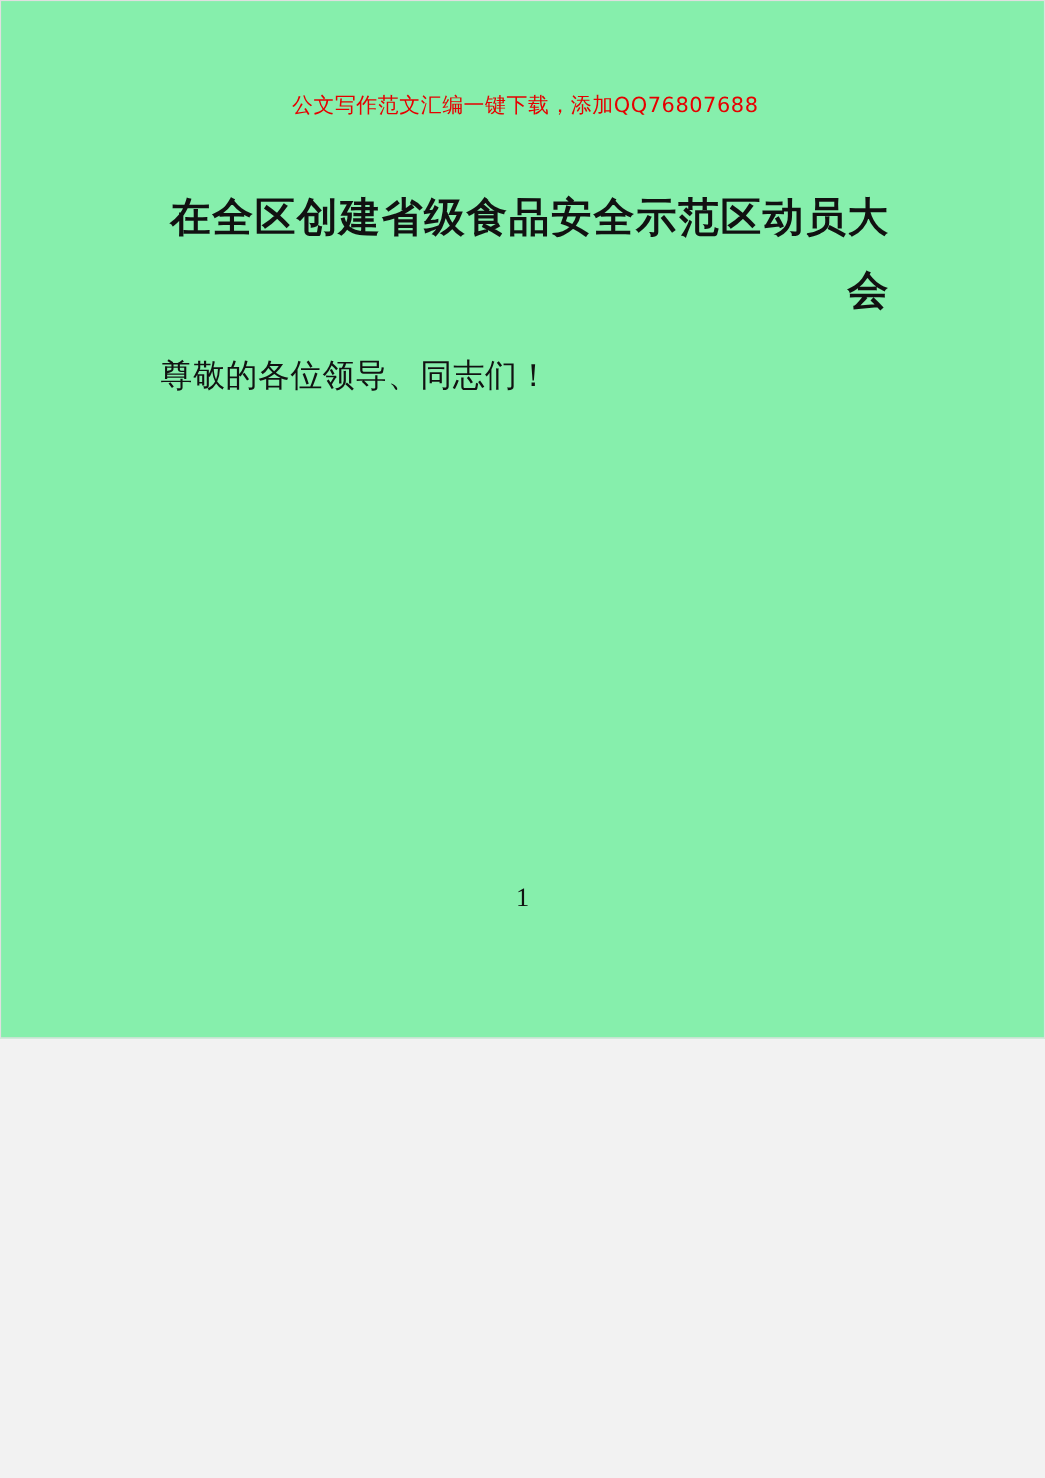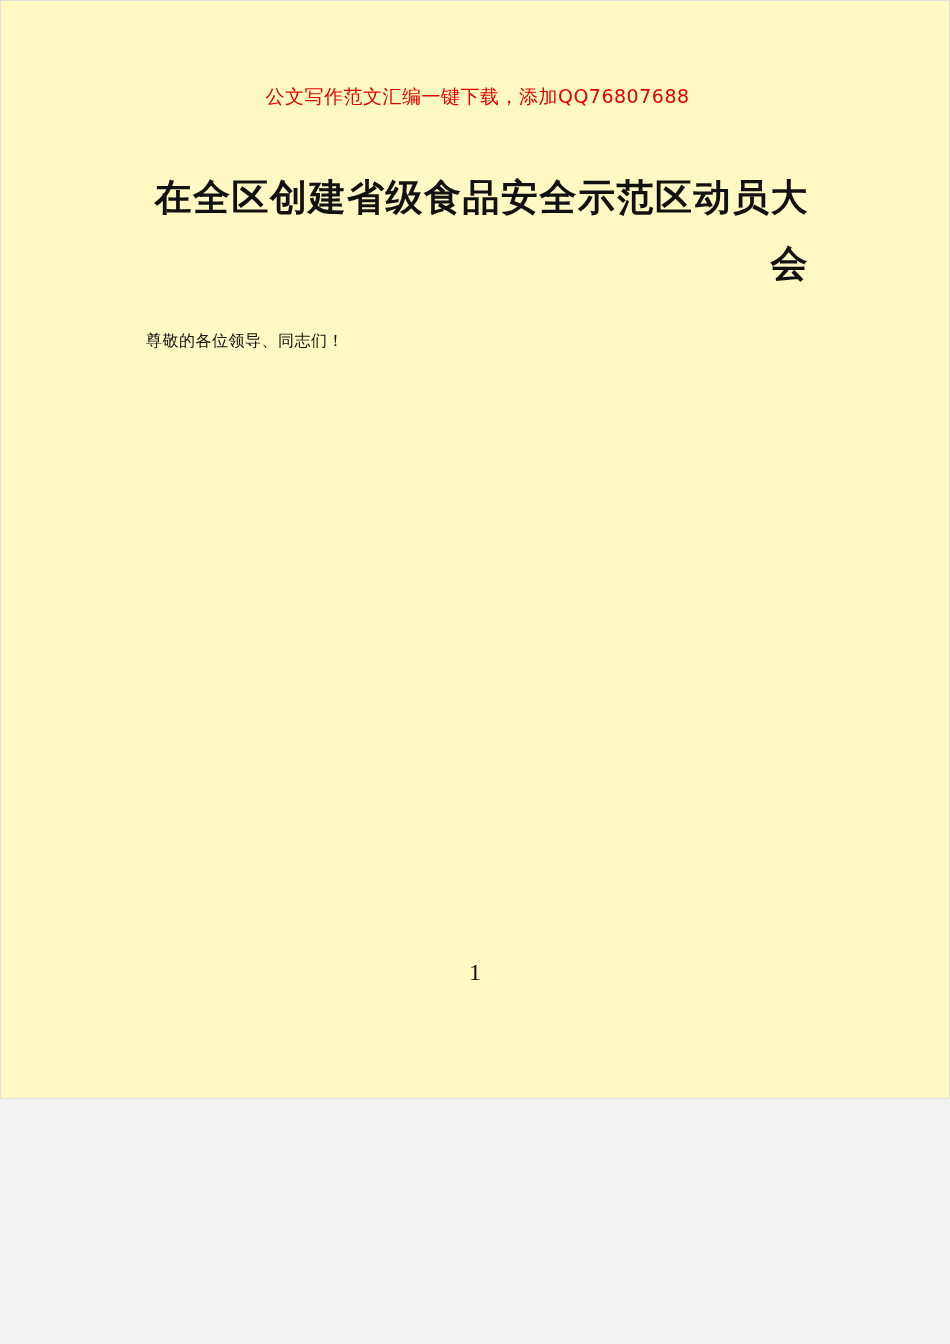--- a/index.html
+++ b/index.html
@@ -5,22 +5,22 @@
   * { margin: 0; padding: 0; box-sizing: border-box; }
   html, body { background: #f2f2f2; }
   body {
     width: 950px;
     height: 1344px;
     font-family: "DejaVu Sans", "Liberation Sans", sans-serif;
   }
   .page {
     position: relative;
     width: 950px;
-    height: 1099px;
-    background: #fef9c3;
+    height: 944px;
+    background: #86efac;
     border: 1px solid #e0e0e0;
     padding: 84px 140px 0 145px;
     overflow: hidden;
   }
   .promo {
     color: #e60000;
     text-align: center;
     font-size: 19px;
     line-height: 22px;
     font-weight: 500;
@@ -31,21 +31,21 @@
     text-align: right;
     font-size: 37px;
     line-height: 66px;
     font-weight: 700;
     color: #111111;
     letter-spacing: 1.5px;
   }
   .title-line { display: block; }
   .body-text {
     margin-top: 26px;
-    font-size: 16px;
+    font-size: 29px;
     line-height: 36.5px;
     color: #111111;
     text-align: justify;
     letter-spacing: 0.5px;
   }
   .body-text p { text-indent: 2em; }
   .body-text p.no-indent { text-indent: 0; }
   .footer {
     position: absolute;
     left: 0;

